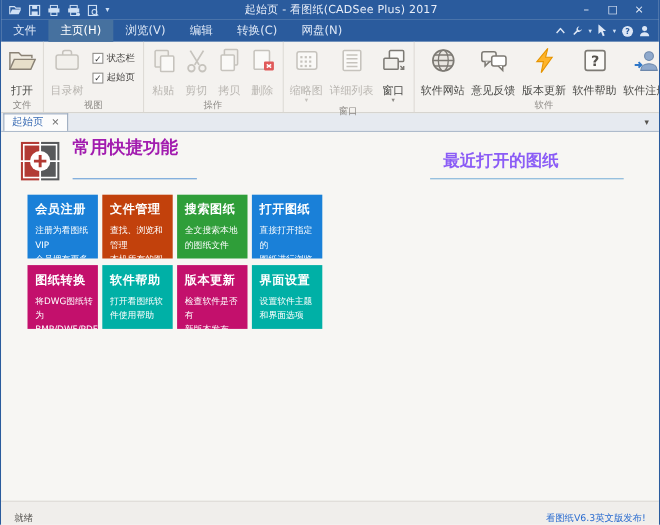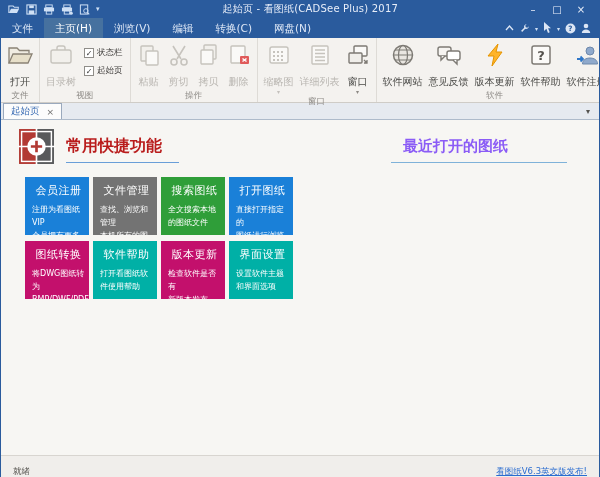--- a/index.html
+++ b/index.html
@@ -44,34 +44,34 @@
   
   .tabbar { height:17px; background:#e6eaf0; border-bottom:1px solid #aebbcb; display:flex; align-items:flex-end; }
   .doc-tab { height:16px; background:#fcfcfc; border:1px solid #9aa9bd; border-bottom:none; margin-left:2px;
              display:flex; align-items:center; gap:7px; padding:0 7px; font-size:9.5px; color:#3a6cb4; }
   .tab-close { color:#6e6e6e; font-size:9px; }
   .tab-dd { margin-left:auto; padding:0 9px 3px 0; color:#55534f; font-size:8px; }
 
   
   .content { position:relative; height:335px; background:#f7f6f3; }
   .logo { position:absolute; left:17px; top:8px; }
-  .h-left { position:absolute; left:65px; top:16px; font-size:16px; font-weight:bold; color:#b91c1c; }
+  .h-left { position:absolute; left:65px; top:4px; font-size:16px; font-weight:bold; color:#a21caf; }
   .ul-left { position:absolute; left:65px; top:42px; width:113px; height:1px; background:#699ed8; }
   .h-right { position:absolute; left:402px; top:17px; font-size:15px; font-weight:bold; color:#8b5cf6; }
   .ul-right { position:absolute; left:390px; top:42px; width:176px; height:1px; background:#7fb2d9; }
   .tiles { position:absolute; left:24px; top:57px; display:grid;
            grid-template-columns:repeat(4,64px); grid-auto-rows:58px; gap:6px 4px; }
   .tile { color:#fff; padding:6px 4px 0 7px; overflow:hidden; }
-  .tile-title { font-size:11px; font-weight:normal; letter-spacing:.5px;text-align:center; }
+  .tile-title { font-size:11px; font-weight:bold; letter-spacing:.5px; }
   .tile-desc { font-size:8px; margin-top:5px; line-height:1.65; white-space:pre-line; }
 
   
   .statusbar { height:32px; background:#f0eeeb; border-top:1px solid #d8d5d0; display:flex;
                align-items:center; justify-content:space-between; padding:0 12px; font-size:8.5px; color:#55534f; }
-  .announce { color:#2a6cd0; text-decoration:underline; }
+  .announce { color:#2a6cd0; }
   .bottom-edge { height:6px; background:#2a5b9d; }
 </style>
 </head>
 <body>
 
 <div class="window">
 
   <div class="titlebar">
     <div class="qat">
       <span>
@@ -373,21 +373,21 @@
     <div class="ul-left"></div>
     <div class="h-right">最近打开的图纸</div>
     <div class="ul-right"></div>
 
     <div class="tiles">
       <div class="tile" style="background: rgb(26, 128, 216);">
         <div class="tile-title">会员注册</div>
         <div class="tile-desc">注册为看图纸VIP
 会员拥有更多功能</div>
       </div>
-      <div class="tile" style="background: #737373;">
+      <div class="tile" style="background: #c2410c;">
         <div class="tile-title">文件管理</div>
         <div class="tile-desc">查找、浏览和管理
 本机所有的图纸</div>
       </div>
       <div class="tile" style="background: rgb(47, 158, 57);">
         <div class="tile-title">搜索图纸</div>
         <div class="tile-desc">全文搜索本地
 的图纸文件</div>
       </div>
       <div class="tile" style="background: rgb(26, 128, 216);">

